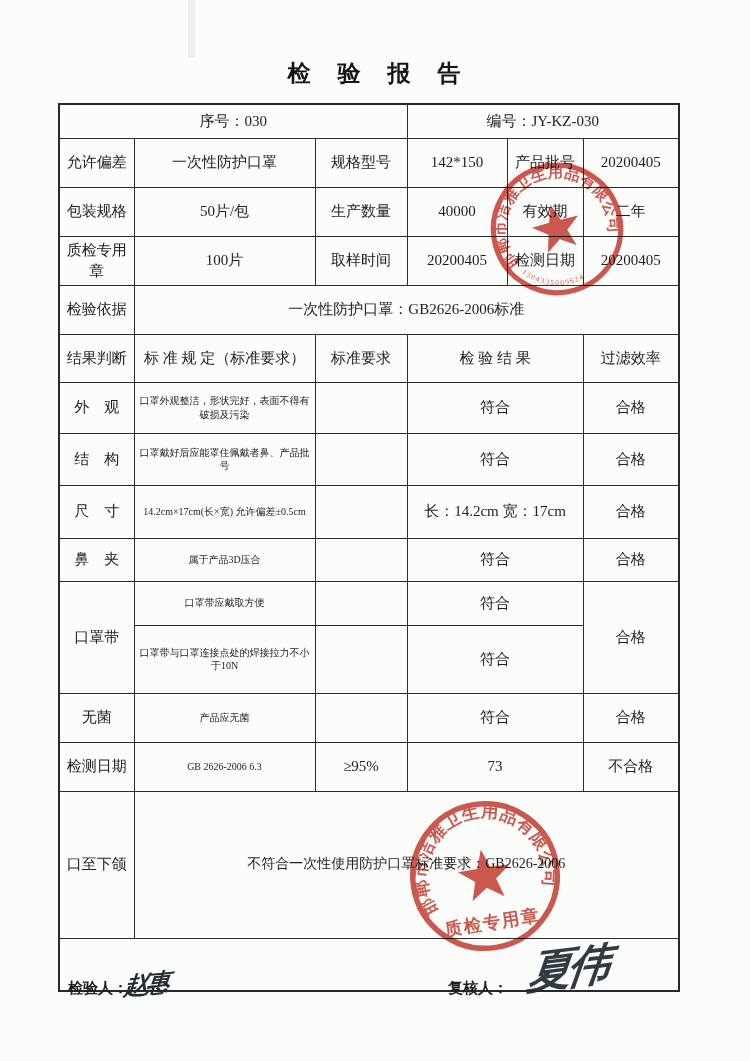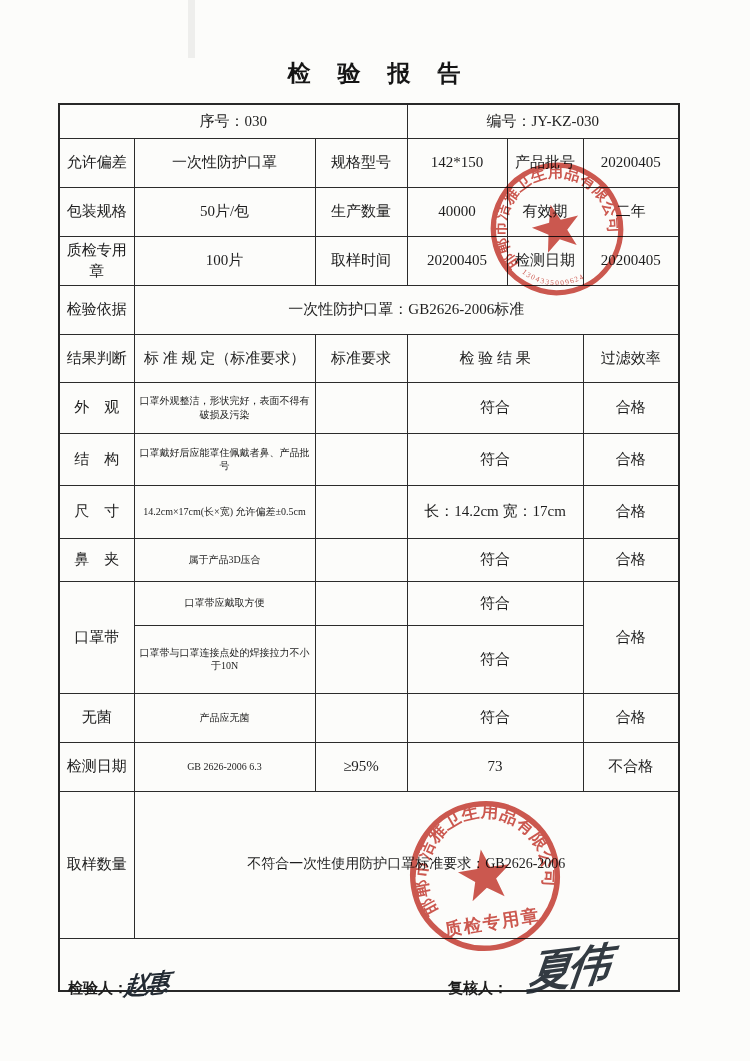--- a/index.html
+++ b/index.html
@@ -185,21 +185,21 @@
     </tr>
     <tr style="height:49px">
       <td>检测日期</td>
       <td class="std">GB 2626-2006 6.3</td>
       <td>≥95%</td>
       <td colspan="2">73</td>
       <td>不合格</td>
     </tr>
 
     <tr style="height:147px">
-      <td>取样数量</td>
+      <td>口至下颌</td>
       <td colspan="5" class="conclusion-cell">不符合一次性使用防护口罩标准要求：GB2626-2006</td>
     </tr>
 
     <tr style="height:53px">
       <td colspan="6" style="padding:0">
         <div class="sigrow">
           <span class="lbl" style="left:8px">检验人：</span>
           <span class="sig sig-inspector">赵惠</span>
           <span class="lbl" style="left:388px">复核人：</span>
           <span class="sig sig-reviewer">夏伟</span>

